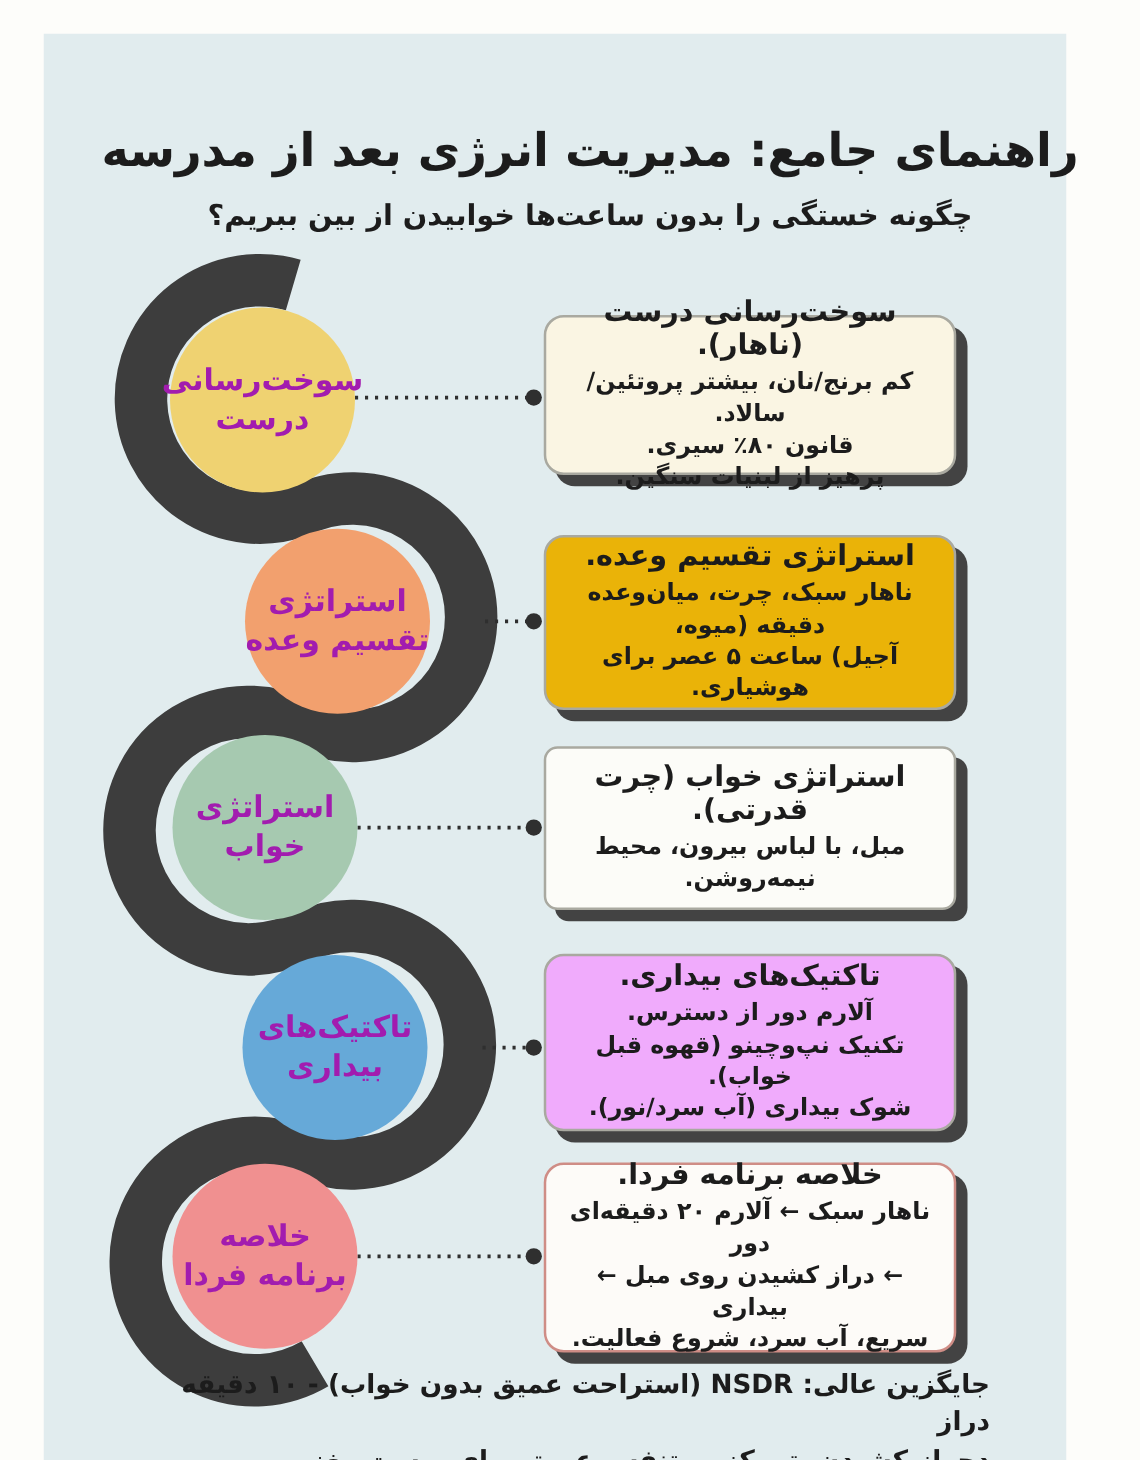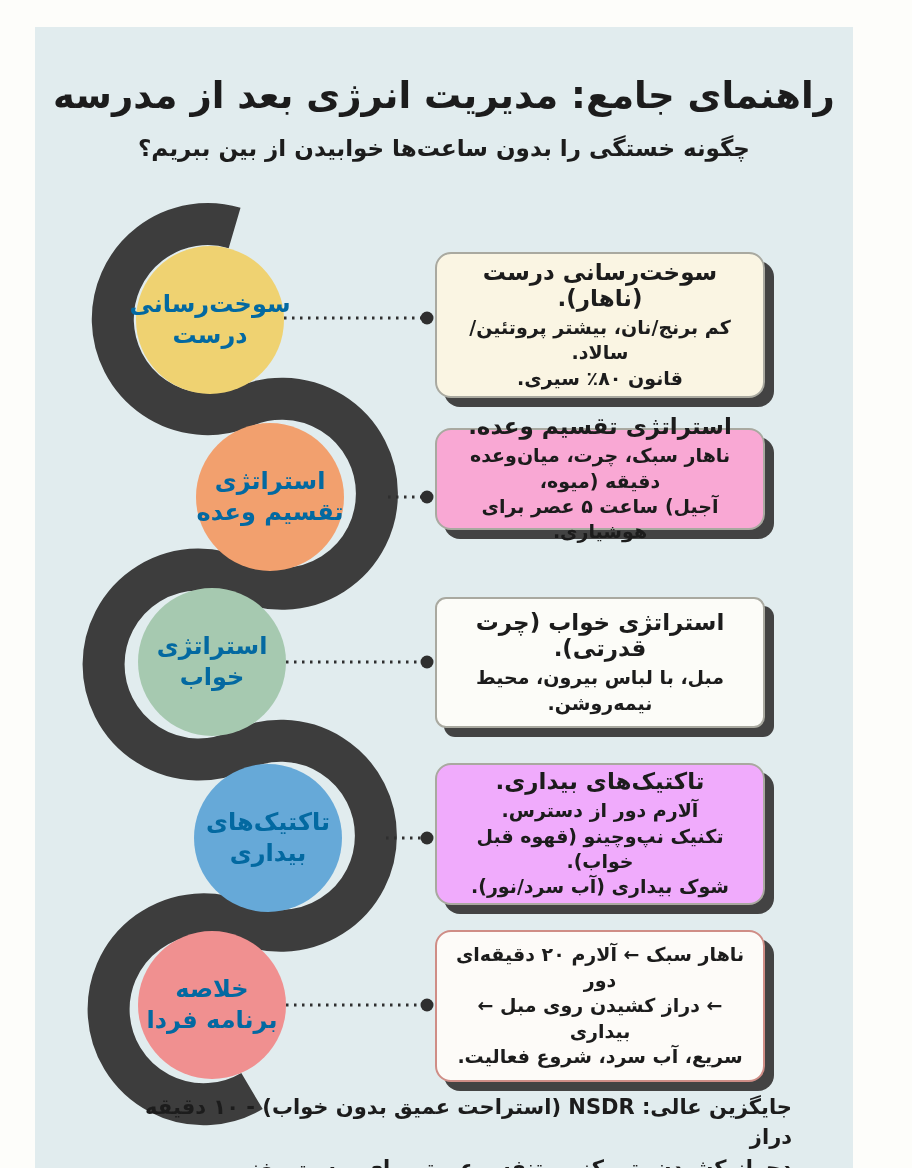--- a/index.html
+++ b/index.html
@@ -7,29 +7,29 @@
     width:912px;height:1168px;position:relative;overflow:hidden;
     background:#fdfdfa;
     font-family:"DejaVu Sans","Liberation Sans",sans-serif;
     color:#1c1c1c;
   }
   .panel{
     position:absolute;left:35px;top:27px;width:818px;height:1141px;
     background:#e1ecee;
   }
   .header{
-    position:absolute;left:35px;top:74px;width:818px;text-align:center;direction:rtl;
+    position:absolute;left:35px;top:99px;width:818px;text-align:center;direction:rtl;padding-left:28px;
   }
   .header .title{font-size:37px;font-weight:bold;letter-spacing:0;}
   .header .subtitle{font-size:23px;font-weight:bold;margin-top:18px;}
   svg.art{position:absolute;left:0;top:0;}
   .circle-label{
     position:absolute;transform:translate(-50%,-50%);
     text-align:center;direction:rtl;font-weight:bold;font-size:24px;
-    line-height:1.3;color:#0369a1;white-space:nowrap;
+    line-height:1.3;color:#a21caf;white-space:nowrap;
   }
   .stepbox{
     position:absolute;left:435px;width:330px;
     border-radius:16px;border:2px solid #a9a9a0;
     box-shadow:9px 9px 0 0 #434343;
     display:flex;flex-direction:column;justify-content:center;
     text-align:center;direction:rtl;box-sizing:border-box;padding:8px 10px;
   }
   .stepbox .box-title{font-size:23px;font-weight:bold;margin-bottom:4px;}
   .stepbox .box-line{font-size:19px;font-weight:bold;line-height:1.34;}
@@ -93,45 +93,47 @@
 </div>
 <div class="circle-label" style="left:268px;top:838px;">
   <div>تاکتیک‌های</div>
   <div>بیداری</div>
 </div>
 <div class="circle-label" style="left:212px;top:1005px;">
   <div>خلاصه</div>
   <div>برنامه فردا</div>
 </div>
 
-<div class="stepbox" style="top:252px;height:146px;background:#faf5e3;">
+<div class="stepbox" style="top:252px;height:128px;background:#faf5e3;">
   <div class="box-title">سوخت‌رسانی درست (ناهار).</div>
   <div class="box-line">کم برنج/نان، بیشتر پروتئین/سالاد.</div>
   <div class="box-line">قانون ۸۰٪ سیری.</div>
+  <div class="box-line">پرهیز از لبنیات سنگین.</div>
 </div>
 
-<div class="stepbox" style="top:428px;height:102px;background:#f9a8d4;">
+<div class="stepbox" style="top:428px;height:140px;background:#eab308;">
   <div class="box-title">استراتژی تقسیم وعده.</div>
   <div class="box-line">ناهار سبک، چرت، میان‌وعده دقیقه (میوه،</div>
   <div class="box-line">آجیل) ساعت ۵ عصر برای هوشیاری.</div>
 </div>
 
 <div class="stepbox" style="top:597px;height:131px;background:#fcfcf8;border-radius:11px;">
   <div class="box-title">استراتژی خواب (چرت قدرتی).</div>
   <div class="box-line">مبل، با لباس بیرون، محیط نیمه‌روشن.</div>
 </div>
 
 <div class="stepbox" style="top:763px;height:142px;background:#f0abfc;">
   <div class="box-title">تاکتیک‌های بیداری.</div>
   <div class="box-line">آلارم دور از دسترس.</div>
   <div class="box-line">تکنیک نپ‌وچینو (قهوه قبل خواب).</div>
   <div class="box-line">شوک بیداری (آب سرد/نور).</div>
 </div>
 
 <div class="stepbox" style="top:930px;height:152px;background:#fdfbf8;border-color:#cf8d86;">
+  <div class="box-title">خلاصه برنامه فردا.</div>
   <div class="box-line">ناهار سبک ← آلارم ۲۰ دقیقه‌ای دور</div>
   <div class="box-line">← دراز کشیدن روی مبل ← بیداری</div>
   <div class="box-line">سریع، آب سرد، شروع فعالیت.</div>
 </div>
 
 <div class="footer">
   <div>جایگزین عالی: NSDR (استراحت عمیق بدون خواب) - ۱۰ دقیقه دراز</div>
   <div>دحراز کشیدن، تمرکز بر تنفس عمیق برای ریست مغز.</div>
 </div>
 

